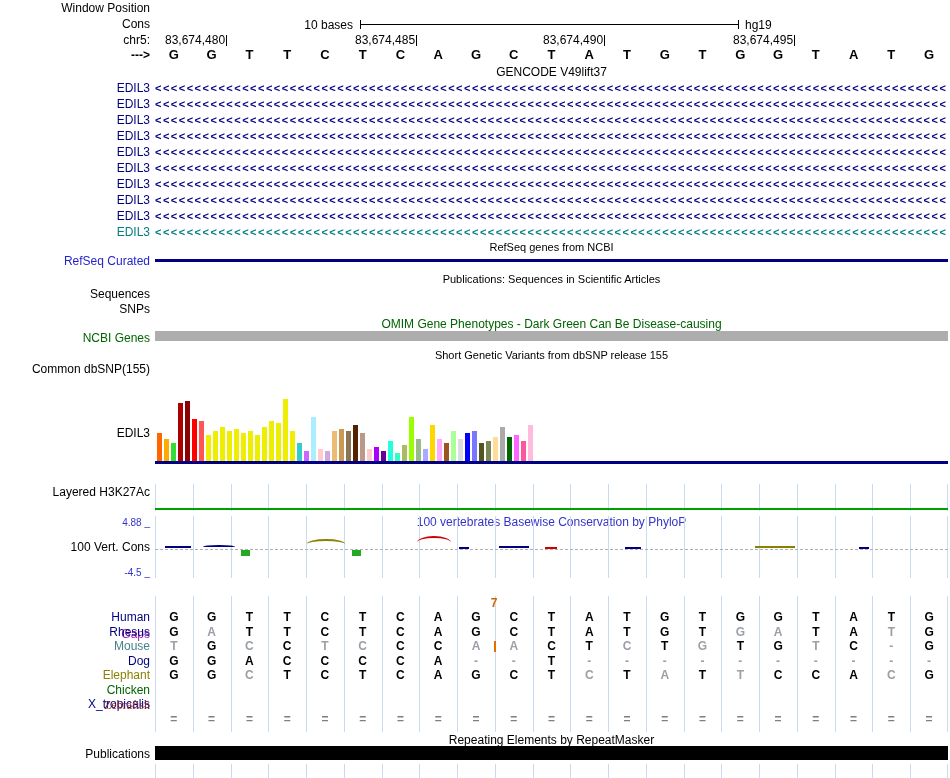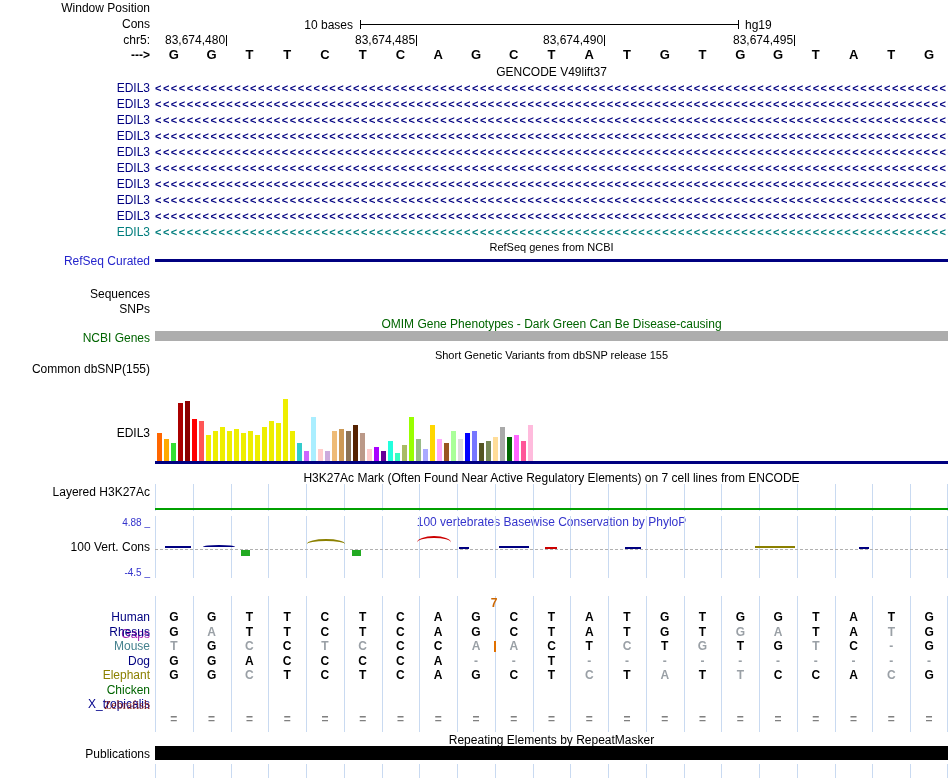--- a/index.html
+++ b/index.html
@@ -36,23 +36,23 @@
   <div class="lbl" style="top:363px">Common dbSNP(155)</div>
   <div class="lbl" style="top:427px">EDIL3</div>
   <div class="lbl" style="top:486px">Layered H3K27Ac</div>
   <div class="lbl xs" style="top: 516px; color: rgb(52, 52, 204);">4.88 _</div>
   <div class="lbl" style="top:541px">100 Vert. Cons</div>
   <div class="lbl xs" style="top: 566px; color: rgb(52, 52, 204);">-4.5 _</div>
   <div class="lbl" style="top:748px">Publications</div>
 
   <div class="ctr" style="top:66px">GENCODE V49lift37</div>
   <div class="ctr sm" style="top:241px">RefSeq genes from NCBI</div>
+  <div class="ctr sm" style="top:273px">Publications: Sequences in Scientific Articles</div>
   <div class="ctr" style="top: 318px; color: rgb(0, 100, 0);">OMIM Gene Phenotypes - Dark Green Can Be Disease-causing</div>
   <div class="ctr sm" style="top:349px">Short Genetic Variants from dbSNP release 155</div>
-  <div class="ctr" style="top:472px">H3K27Ac Mark (Often Found Near Active Regulatory Elements) on 7 cell lines from ENCODE</div>
   <div class="ctr" style="top: 516px; color: rgb(52, 52, 204);">100 vertebrates Basewise Conservation by PhyloP</div>
   <div class="ctr" style="top:734px">Repeating Elements by RepeatMasker</div>
 
   <div id="track-layer">
 
     <div class="abs" style="top:18px;left:0;width:198px;text-align:right">10 bases</div>
     <div class="abs" style="top:18px;left:590px">hg19</div>
 
     <div class="abs z2" style="top: 259px; left: 0px; width: 793px; height: 3px; background: rgb(0, 0, 128);"></div>
     <div class="abs z2" style="top: 331px; left: 0px; width: 793px; height: 10px; background: rgb(173, 173, 173);"></div>

